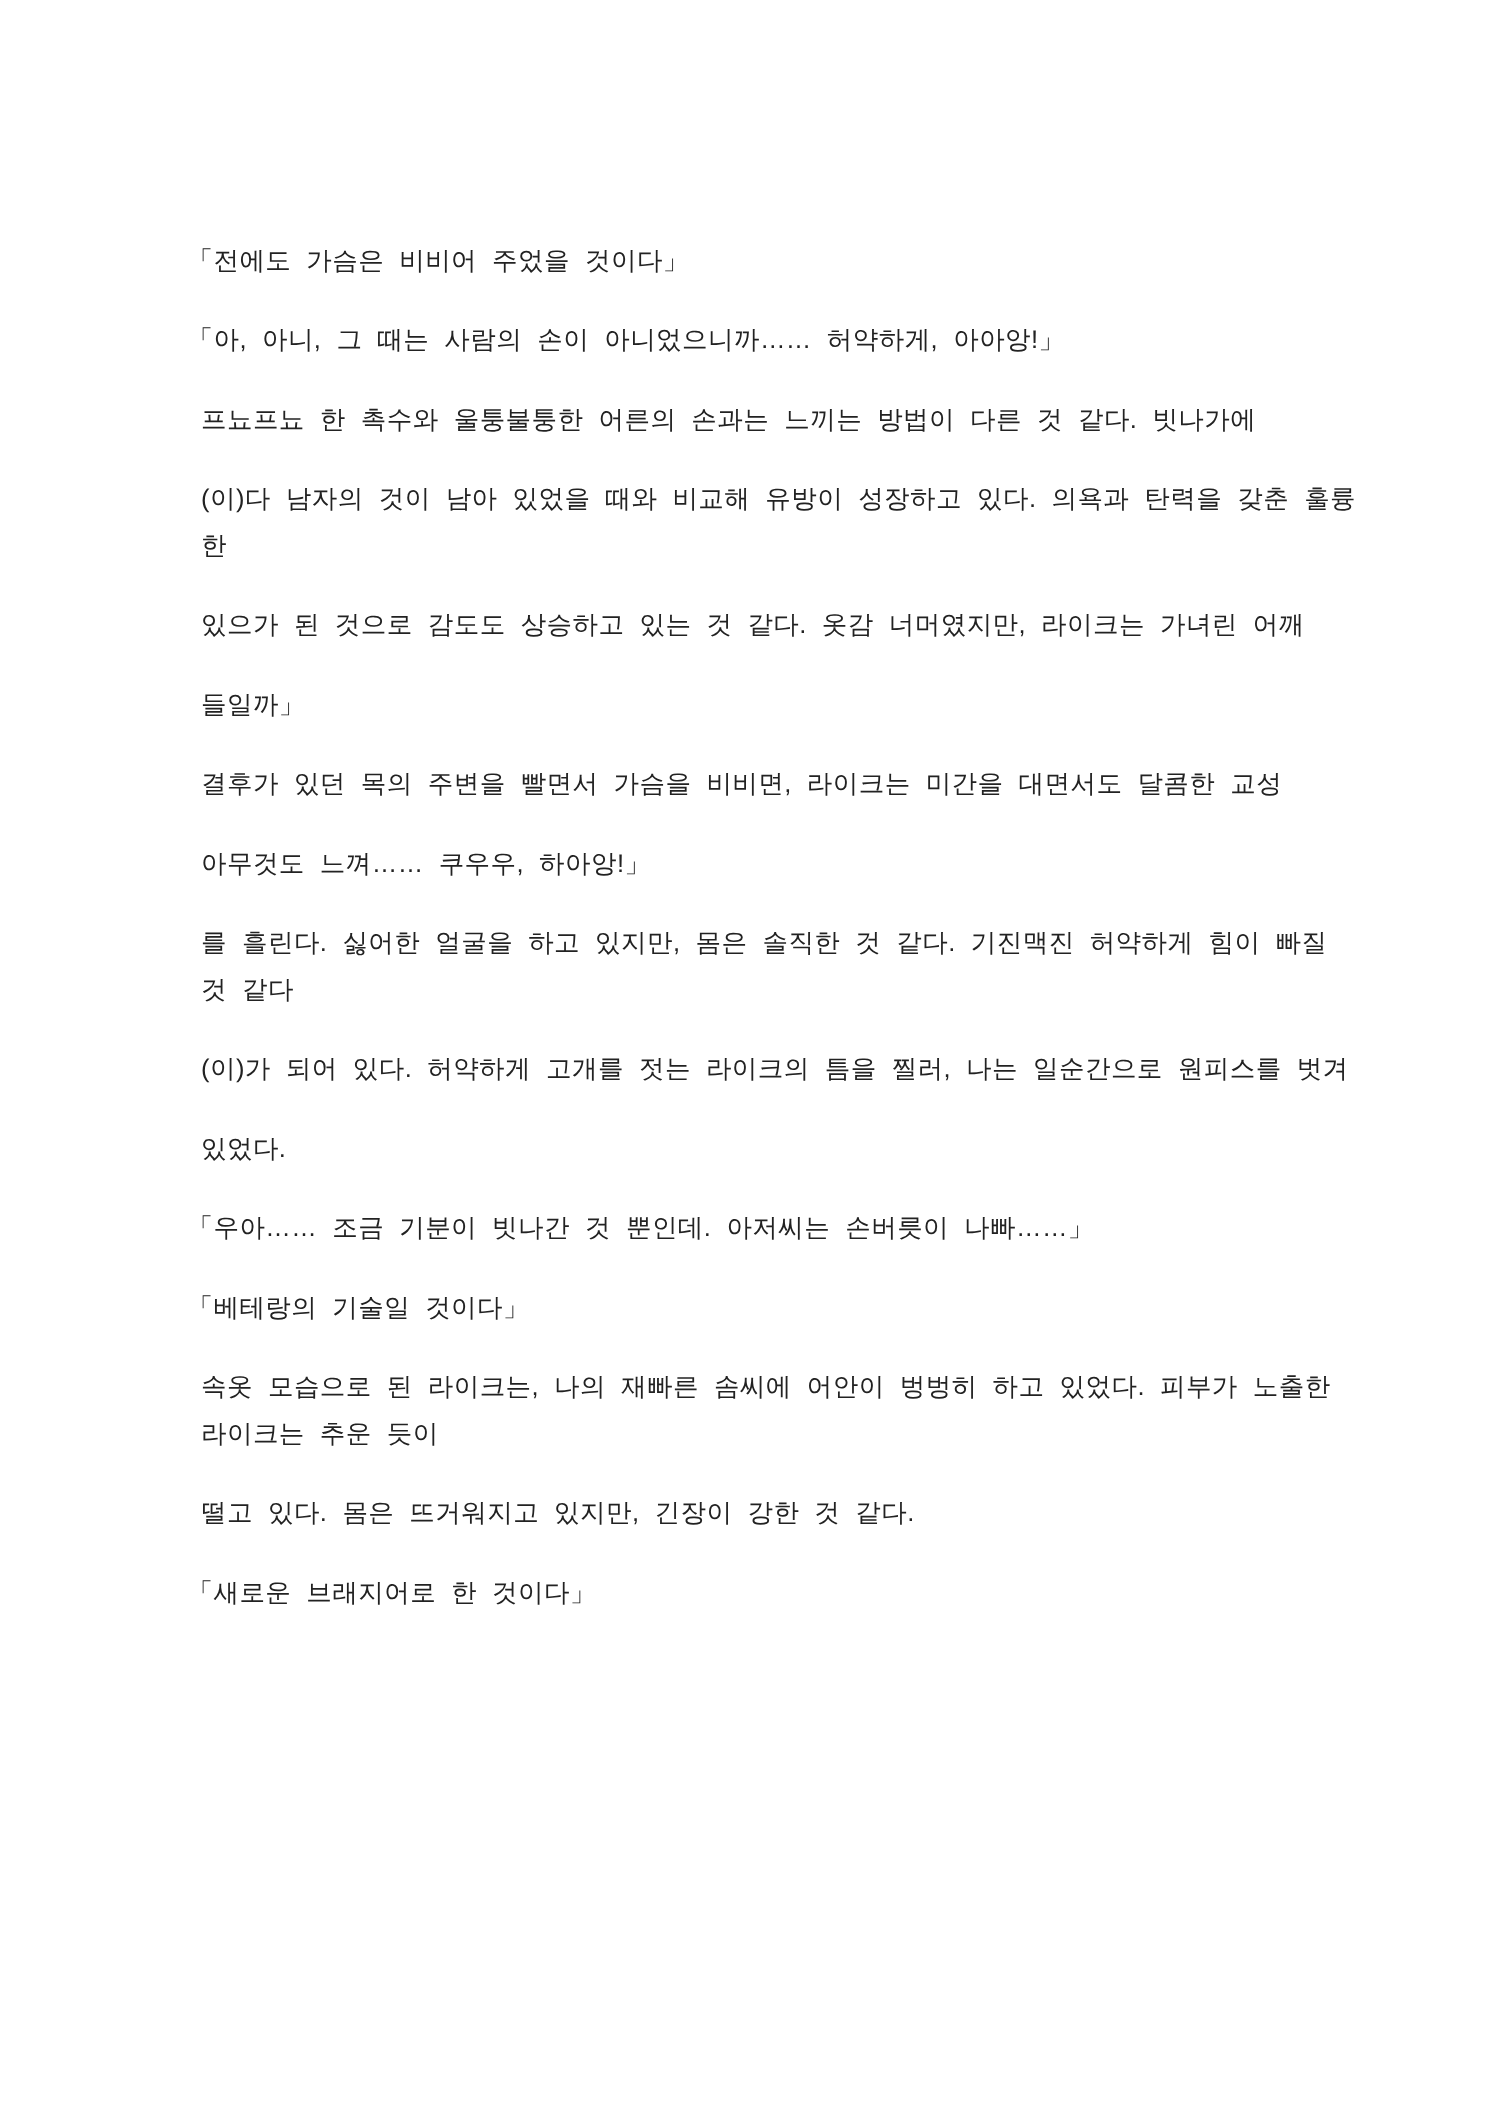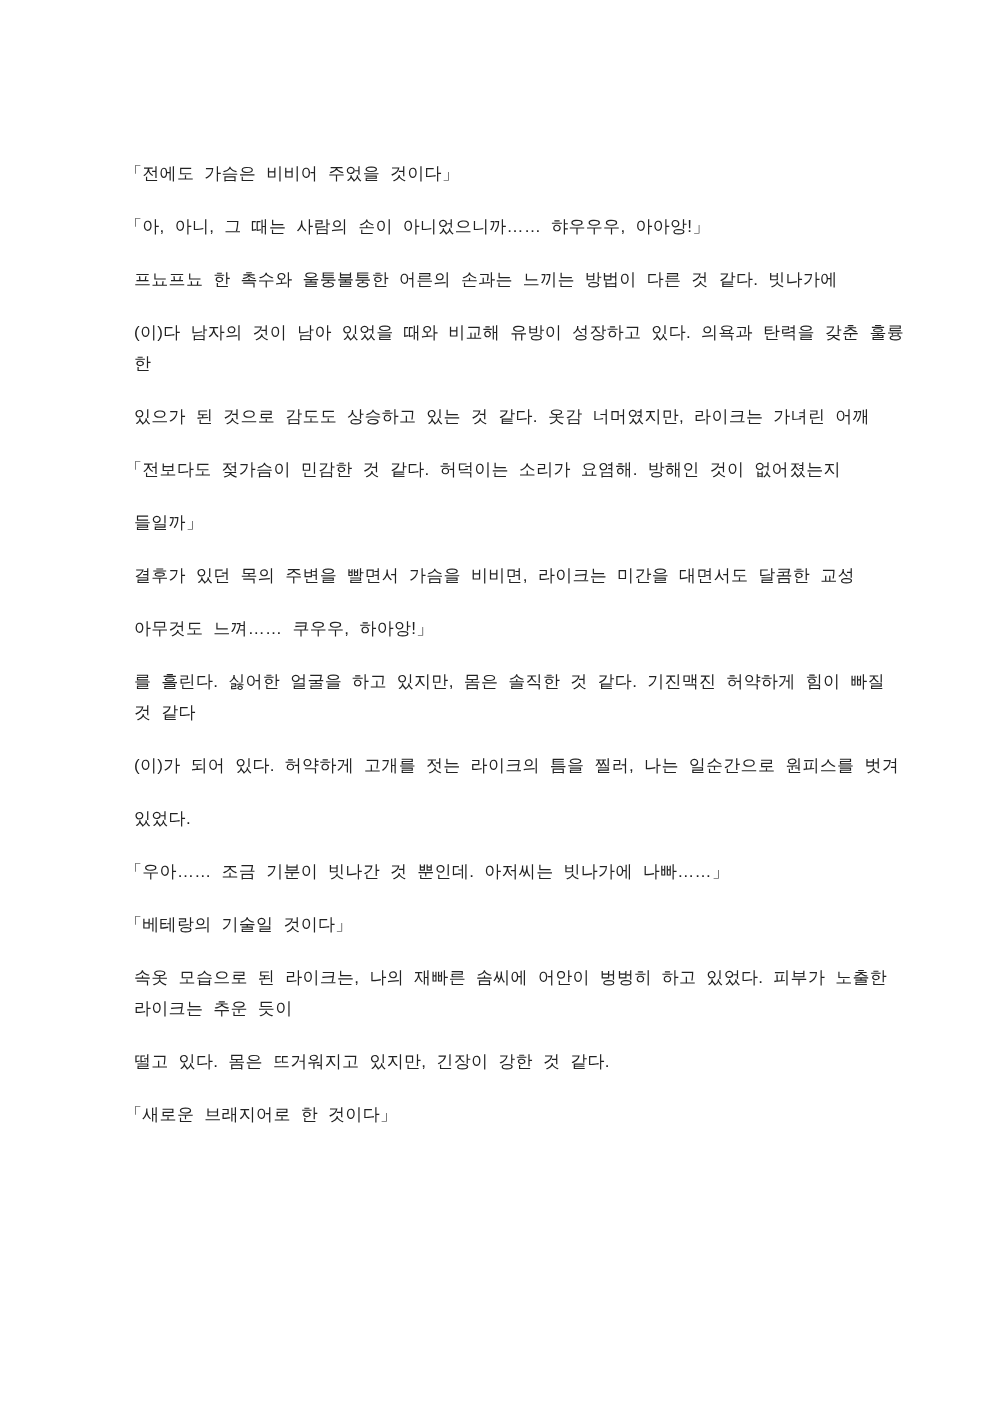--- a/index.html
+++ b/index.html
@@ -34,32 +34,31 @@
   
   .para.quote {
     text-indent: -9px;
   }
 </style>
 </head>
 <body>
 
 <div class="page">
   <p class="para quote">「전에도 가슴은 비비어 주었을 것이다」</p>
-  <p class="para quote">「아, 아니, 그 때는 사람의 손이 아니었으니까…… 햐우우우, 아아앙!」</p>
+  <p class="para quote">「아, 아니, 그 때는 사람의 손이 아니었으니까…… 허약하게, 아아앙!」</p>
   <p class="para">프뇨프뇨 한 촉수와 울퉁불퉁한 어른의 손과는 느끼는 방법이 다른 것 같다. 빗나가에</p>
   <p class="para">(이)다 남자의 것이 남아 있었을 때와 비교해 유방이 성장하고 있다. 의욕과 탄력을 갖춘 훌륭
 한</p>
   <p class="para">있으가 된 것으로 감도도 상승하고 있는 것 같다. 옷감 너머였지만, 라이크는 가녀린 어깨</p>
-  <p class="para quote">「전보다도 젖가슴이 민감한 것 같다. 허덕이는 소리가 요염해. 방해인 것이 없어졌는지</p>
   <p class="para">들일까」</p>
   <p class="para">결후가 있던 목의 주변을 빨면서 가슴을 비비면, 라이크는 미간을 대면서도 달콤한 교성</p>
   <p class="para">아무것도 느껴…… 쿠우우, 하아앙!」</p>
   <p class="para">를 흘린다. 싫어한 얼굴을 하고 있지만, 몸은 솔직한 것 같다. 기진맥진 허약하게 힘이 빠질
 것 같다</p>
   <p class="para">(이)가 되어 있다. 허약하게 고개를 젓는 라이크의 틈을 찔러, 나는 일순간으로 원피스를 벗겨</p>
   <p class="para">있었다.</p>
-  <p class="para quote">「우아…… 조금 기분이 빗나간 것 뿐인데. 아저씨는 빗나가에 나빠……」</p>
+  <p class="para quote">「우아…… 조금 기분이 빗나간 것 뿐인데. 아저씨는 손버릇이 나빠……」</p>
   <p class="para quote">「베테랑의 기술일 것이다」</p>
   <p class="para">속옷 모습으로 된 라이크는, 나의 재빠른 솜씨에 어안이 벙벙히 하고 있었다. 피부가 노출한
 라이크는 추운 듯이</p>
   <p class="para">떨고 있다. 몸은 뜨거워지고 있지만, 긴장이 강한 것 같다.</p>
   <p class="para quote">「새로운 브래지어로 한 것이다」</p>
 </div>
 
 </body></html>

